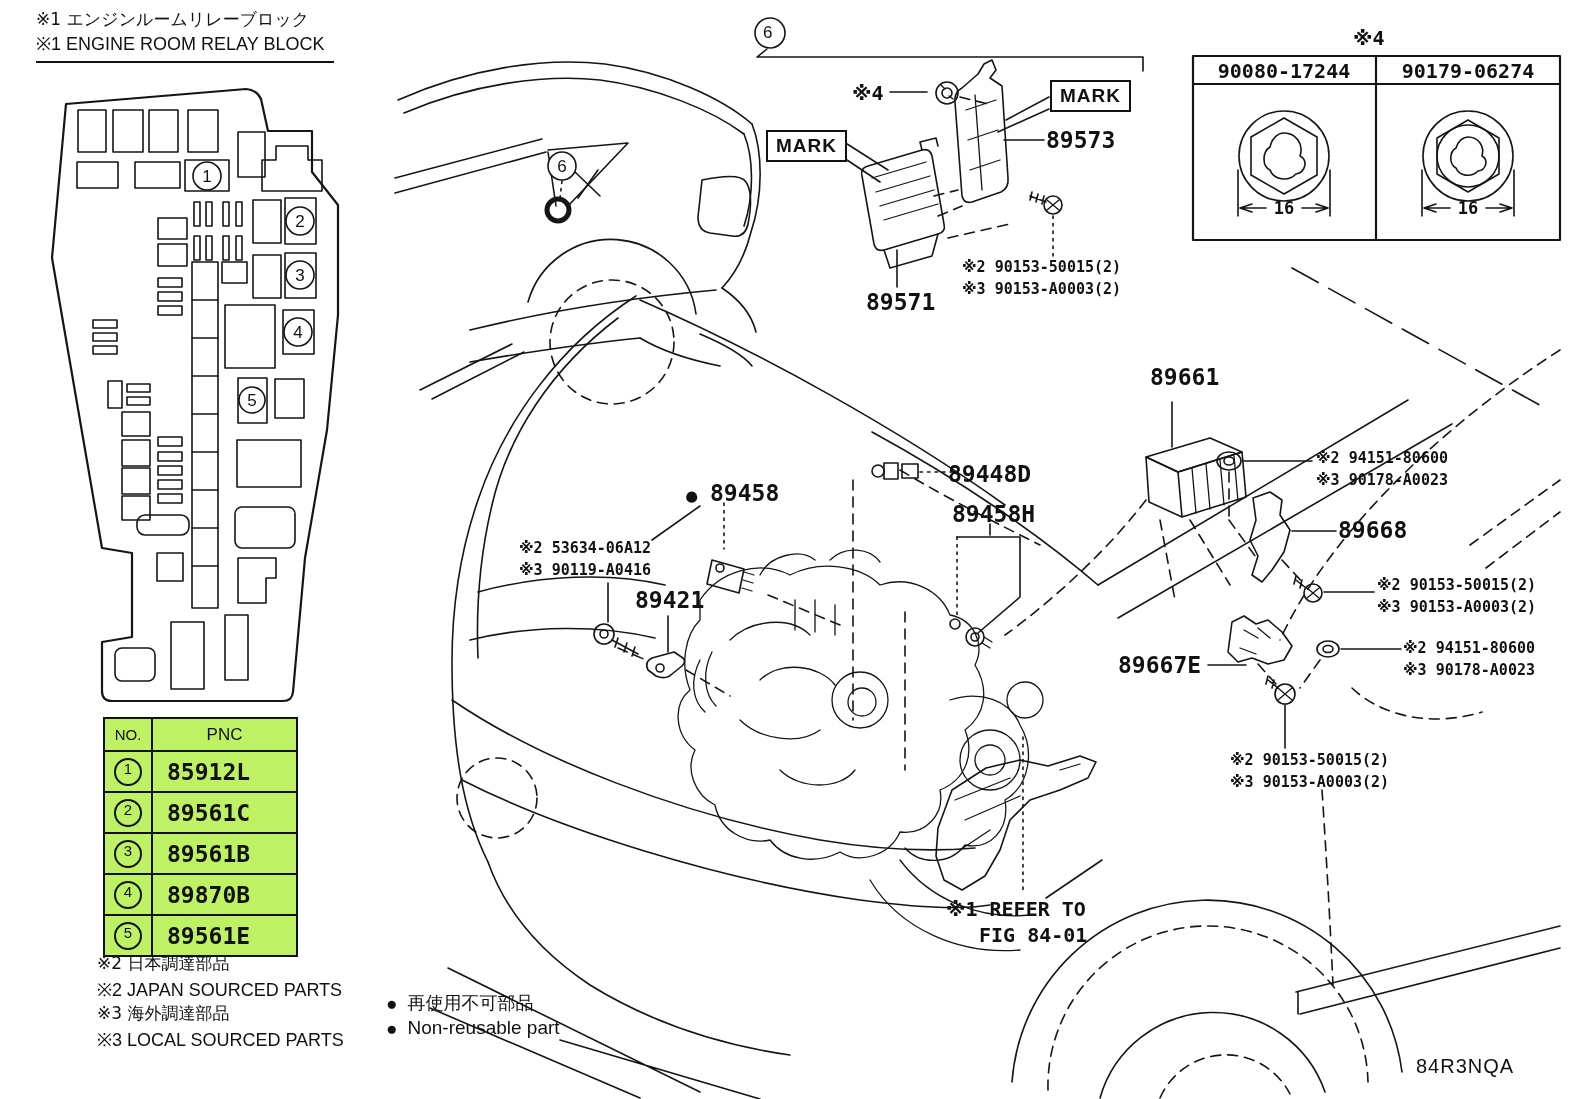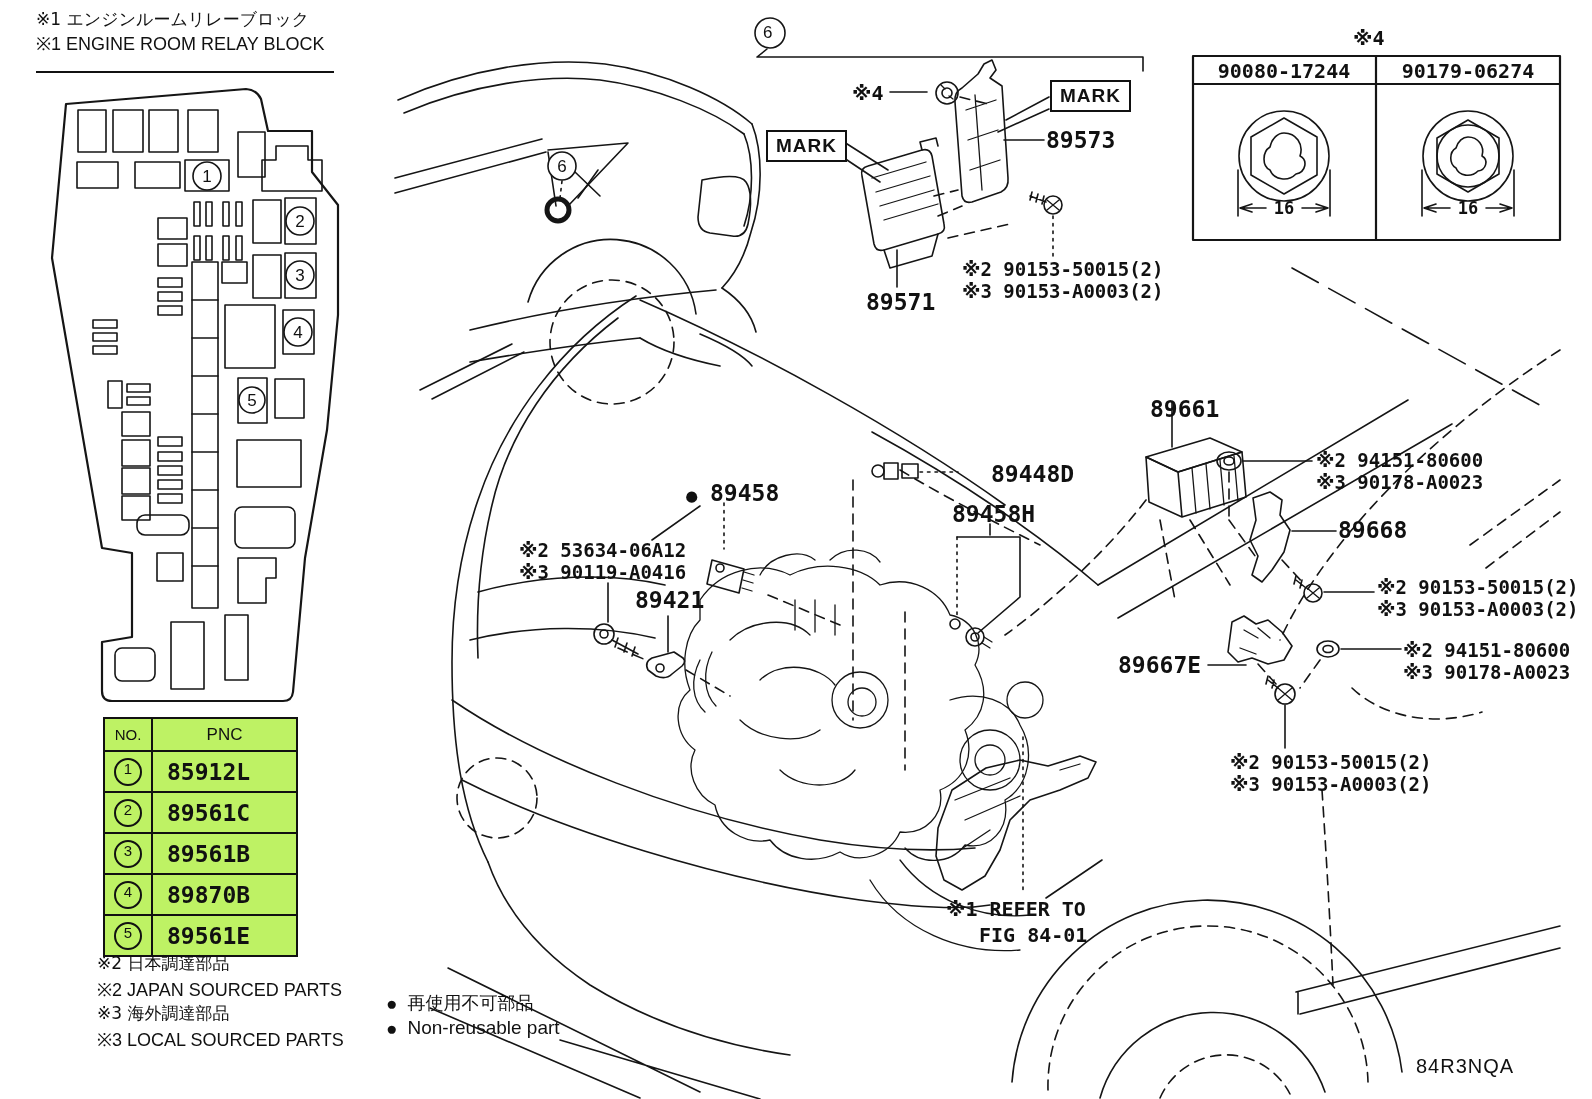--- a/index.html
+++ b/index.html
@@ -2,27 +2,27 @@
 <html><head>
 <meta charset="utf-8">
 <style>
   html,body{margin:0;padding:0;background:#fff;}
   #stage{position:relative;width:1592px;height:1099px;background:#fff;overflow:hidden;
          font-family:"Liberation Sans","DejaVu Sans",sans-serif;color:#111;}
   #art{position:absolute;left:0;top:0;}
   .lbl{position:absolute;color:#111;white-space:nowrap;
        font-family:"DejaVu Sans Mono","DejaVu Sans",monospace;font-weight:700;}
   .big{font-size:23px;}
-  .mid{font-size:19px;}
+  .mid{font-size:15px;}
   .n4{font-size:20px;}
   .sans{font-family:"Liberation Sans","DejaVu Sans",sans-serif;font-weight:400;}
   .hdr{position:absolute;left:22px;top:8px;margin-left:14px;}
   .hdr .l1{font-size:17px;font-family:"DejaVu Sans",sans-serif;}
   .hdr .l2{font-size:18px;font-family:"Liberation Sans",sans-serif;
-           border-bottom:2.5px solid #111;padding-bottom:16px;width:298px;}
+           border-bottom:2.5px solid #111;padding-bottom:6px;width:298px;}
   .markbox{position:absolute;border:2.5px solid #111;background:#fff;
            font:700 19px "Liberation Sans","DejaVu Sans",sans-serif;
            letter-spacing:1px;padding:3px 8px;}
   table.pnc{position:absolute;left:103px;top:717px;border-collapse:collapse;background:#bef264;}
   table.pnc td,table.pnc th{border:2px solid #111;text-align:center;padding:0;}
   table.pnc th{font:400 15px "Liberation Sans",sans-serif;}
   table.pnc .cno{width:46px;height:39px;}
   table.pnc .cp{width:129px;text-align:left;padding-left:14px;
       font:700 23px "DejaVu Sans Mono",monospace;}
   table.pnc .hrow th{height:31px;}
@@ -367,35 +367,35 @@
 <div class="markbox" style="left:766px;top:130px">MARK</div>
 <div class="markbox" style="left:1050px;top:80px">MARK</div>
 <div class="lbl n4" style="left:852px;top:81px">※4</div>
 <div class="lbl big" style="left:1046px;top:127px">89573</div>
 <div class="lbl big" style="left:866px;top:289px">89571</div>
 <div class="lbl mid" style="left:962px;top:258px">※2 90153-50015(2)</div>
 <div class="lbl mid" style="left:962px;top:280px">※3 90153-A0003(2)</div>
 
 <div class="lbl n4" style="left:1353px;top:26px">※4</div>
 
-<div class="lbl big" style="left:1150px;top:396px">89661</div>
+<div class="lbl big" style="left:1150px;top:364px">89661</div>
 <div class="lbl mid" style="left:1316px;top:449px">※2 94151-80600</div>
 <div class="lbl mid" style="left:1316px;top:471px">※3 90178-A0023</div>
 <div class="lbl big" style="left:1338px;top:517px">89668</div>
 <div class="lbl mid" style="left:1377px;top:576px">※2 90153-50015(2)</div>
 <div class="lbl mid" style="left:1377px;top:598px">※3 90153-A0003(2)</div>
 <div class="lbl mid" style="left:1403px;top:639px">※2 94151-80600</div>
 <div class="lbl mid" style="left:1403px;top:661px">※3 90178-A0023</div>
 <div class="lbl big" style="left:1118px;top:652px">89667E</div>
 <div class="lbl mid" style="left:1230px;top:751px">※2 90153-50015(2)</div>
 <div class="lbl mid" style="left:1230px;top:773px">※3 90153-A0003(2)</div>
 
 <div class="lbl" style="left:686px;top:484px;font-size:19px">●</div>
 <div class="lbl big" style="left:710px;top:480px">89458</div>
-<div class="lbl big" style="left:991px;top:461px">89448D</div>
+<div class="lbl big" style="left:948px;top:461px">89448D</div>
 <div class="lbl big" style="left:952px;top:501px">89458H</div>
 <div class="lbl mid" style="left:519px;top:539px">※2 53634-06A12</div>
 <div class="lbl mid" style="left:519px;top:561px">※3 90119-A0416</div>
 <div class="lbl big" style="left:635px;top:587px">89421</div>
 
 <div class="lbl n4" style="left:946px;top:897px">※1 REFER TO</div>
 <div class="lbl n4" style="left:979px;top:923px">FIG 84-01</div>
 
 <div class="code">84R3NQA</div>
 

